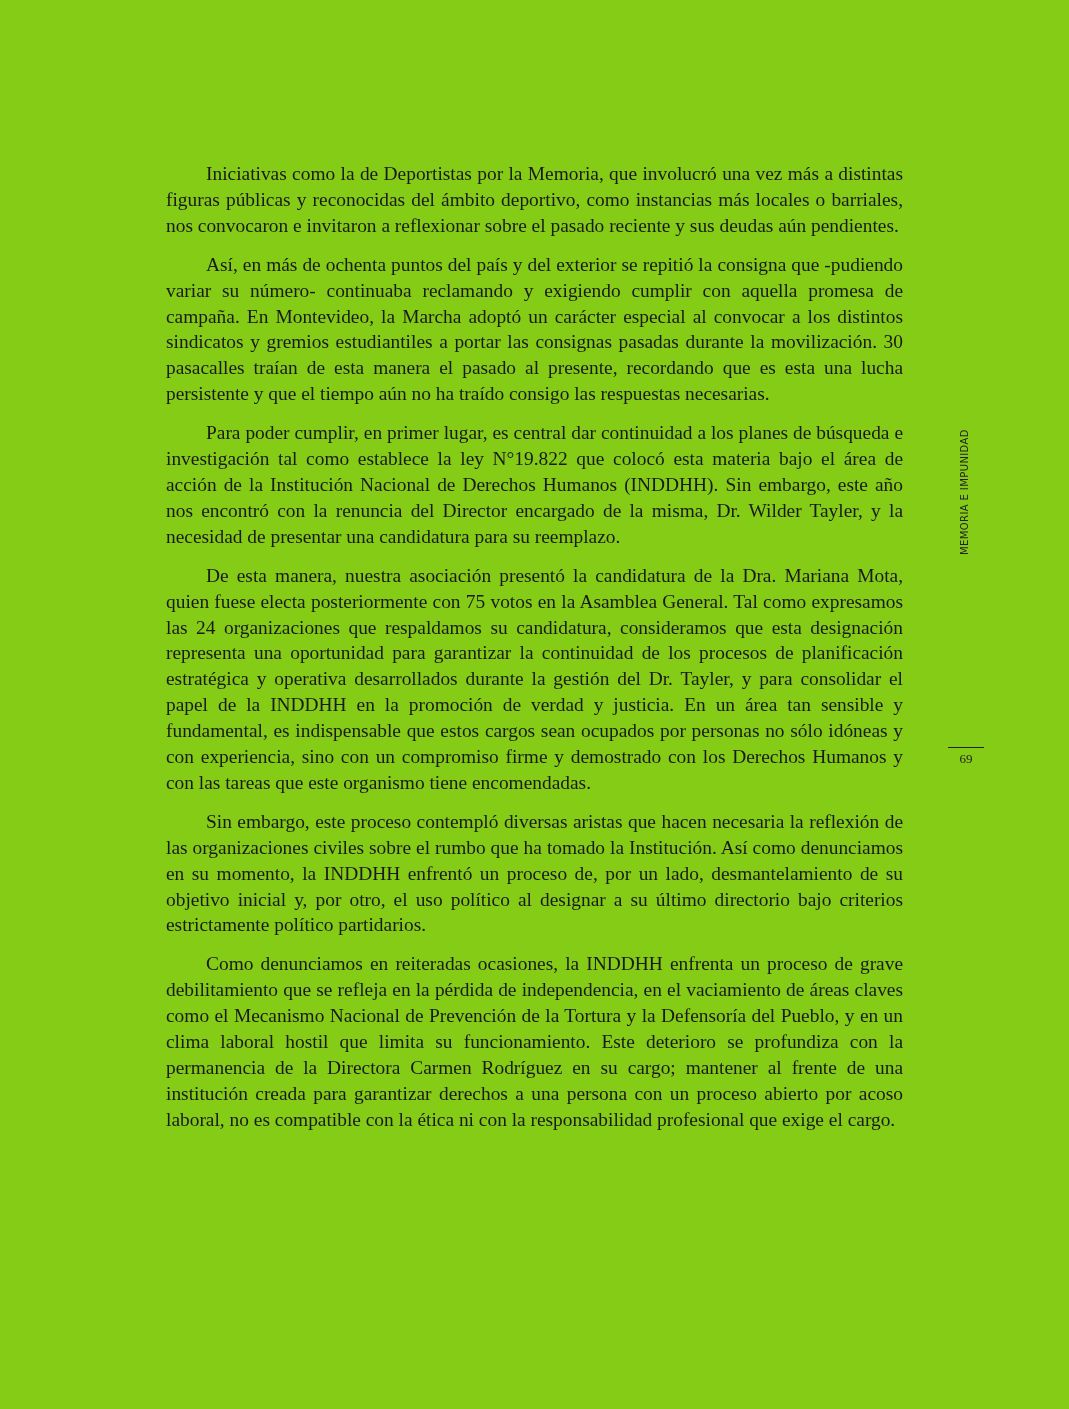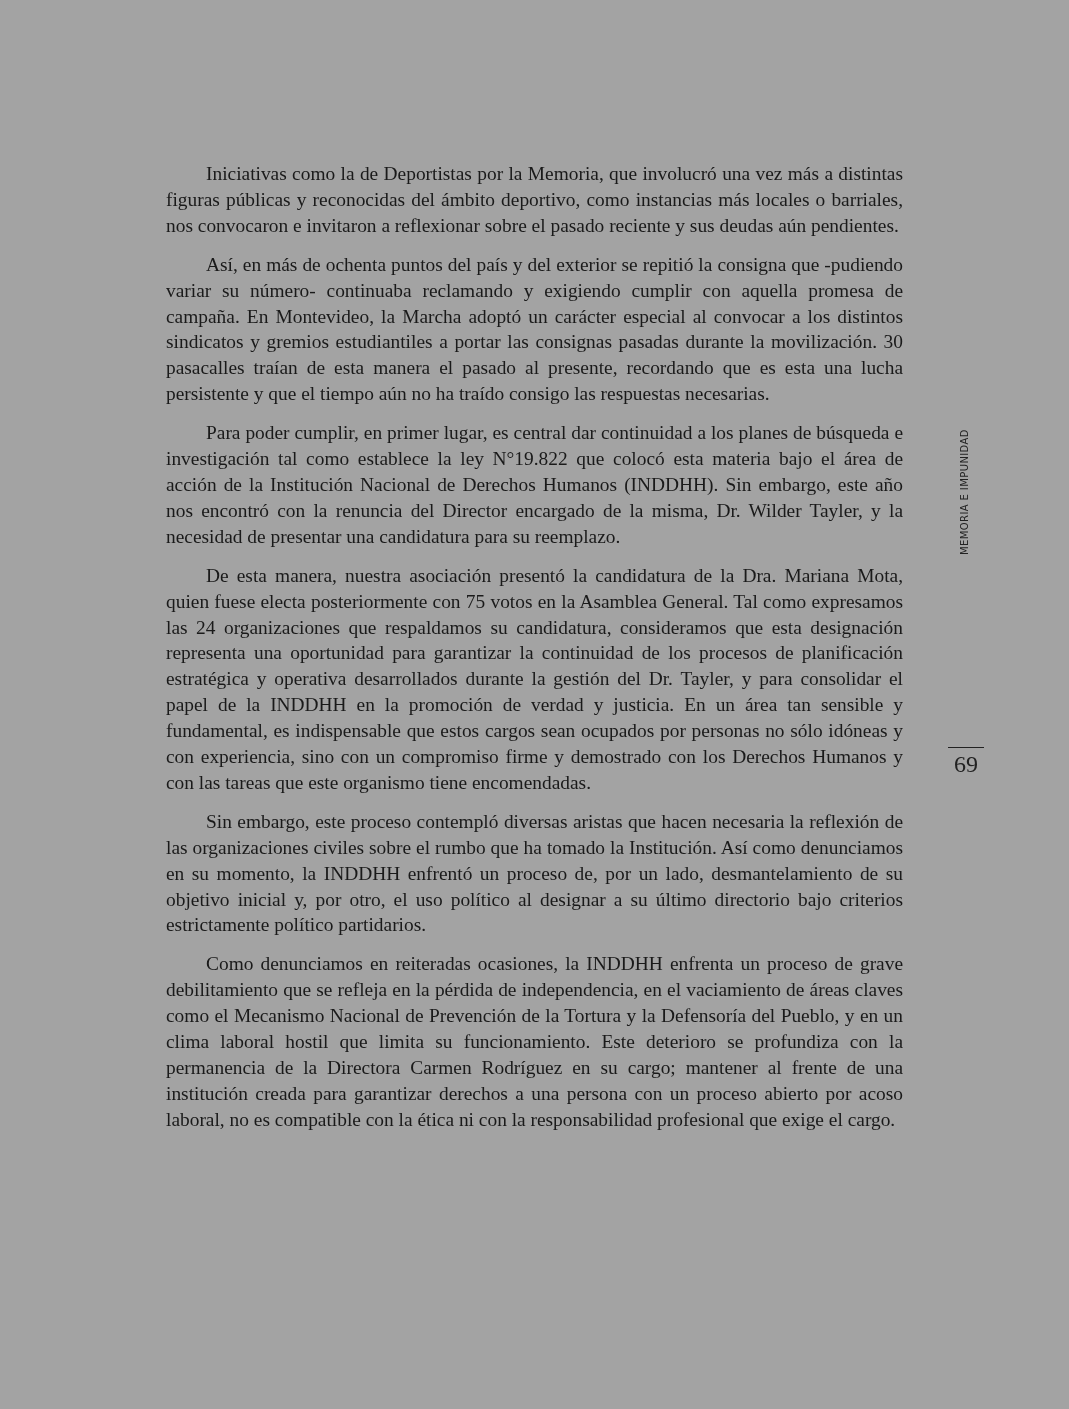--- a/index.html
+++ b/index.html
@@ -1,18 +1,18 @@
 <!DOCTYPE html>
 <html><head>
 <meta charset="utf-8">
 <style>
   html, body { margin: 0; padding: 0; background: #ffffff; }
   body { width: 1069px; height: 1409px; position: relative; overflow: hidden; }
   .page {
-    position: absolute; left: 0; top: 0; width: 1069px; height: 1409px; background: #a3a3a3;
+    position: absolute; left: 0; top: 0; width: 1069px; height: 1409px; background: #84cc16;
   }
   .body-text {
     position: absolute;
     left: 166px;
     top: 161px;
     width: 737px;
     font-family: "Liberation Serif", "DejaVu Serif", serif;
     font-size: 19.4px;
     line-height: 25.9px;
     color: #1a1a1a;
@@ -39,21 +39,21 @@
     display: flex; align-items: center; justify-content: center;
   }
   .folio-rule {
     position: absolute; left: 948px; top: 747px; width: 36px; height: 0;
     border-top: 1.5px solid #222;
   }
   .folio {
     position: absolute; left: 948px; top: 751px; width: 36px;
     text-align: center;
     font-family: "Liberation Serif", "DejaVu Serif", serif;
-    font-size: 24px; color: #222;
+    font-size: 13px; color: #222;
   }
 </style>
 </head>
 <body>
 
 <div class="page">
   <div class="body-text">
     <p>Iniciativas como la de Deportistas por la Memoria, que involucró una vez más a dis­tintas figuras públicas y reconocidas del ámbito deportivo, como instancias más locales o barriales, nos convocaron e invitaron a reflexionar sobre el pasado reciente y sus deudas aún pendientes.</p>
     <p>Así, en más de ochenta puntos del país y del exterior se repitió la consigna que -pudien­do variar su número- continuaba reclamando y exigiendo cumplir con aquella promesa de campaña. En Montevideo, la Marcha adoptó un carácter especial al convocar a los distintos sindicatos y gremios estudiantiles a portar las consignas pasadas durante la movilización. 30 pasacalles traían de esta manera el pasado al presente, recordando que es esta una lucha persistente y que el tiempo aún no ha traído consigo las respuestas necesarias.</p>
     <p>Para poder cumplir, en primer lugar, es central dar continuidad a los planes de búsque­da e investigación tal como establece la ley N°19.822 que colocó esta materia bajo el área de acción de la Institución Nacional de Derechos Humanos (INDDHH). Sin embargo, este año nos encontró con la renuncia del Director encargado de la misma, Dr. Wilder Tayler, y la necesidad de presentar una candidatura para su reemplazo.</p>

